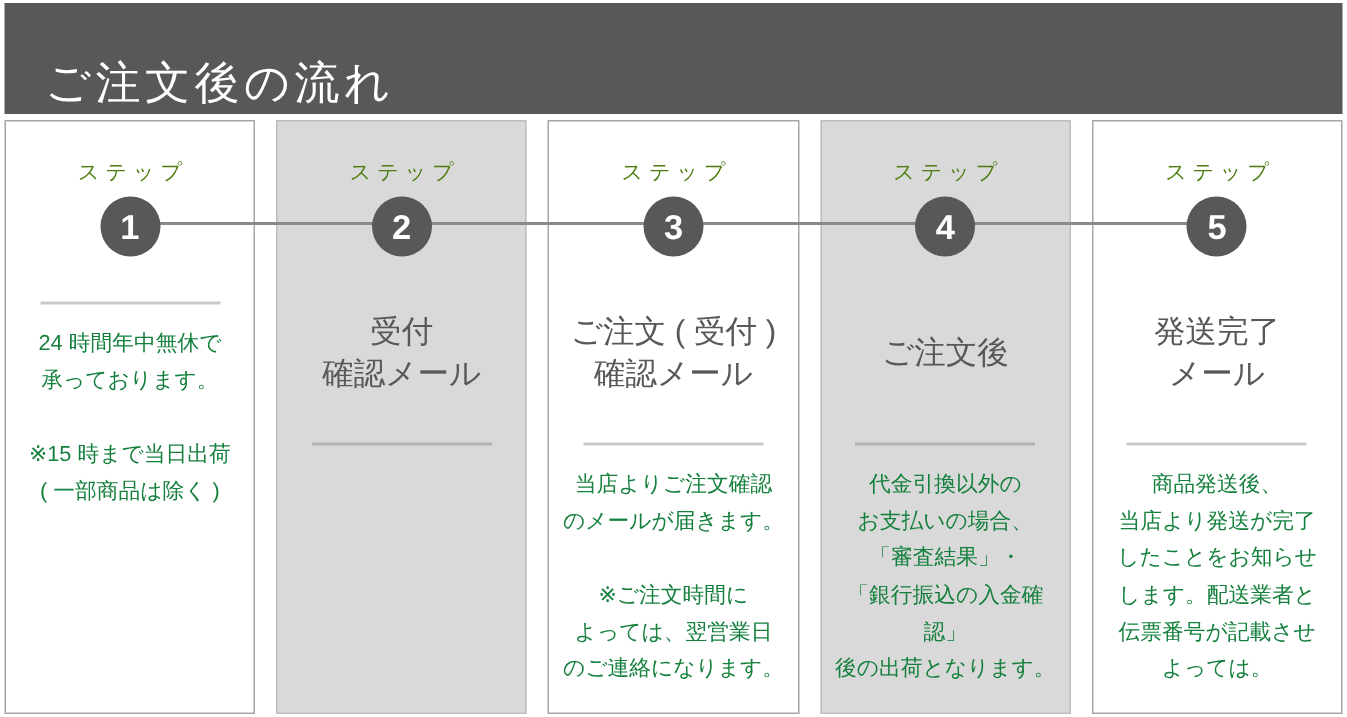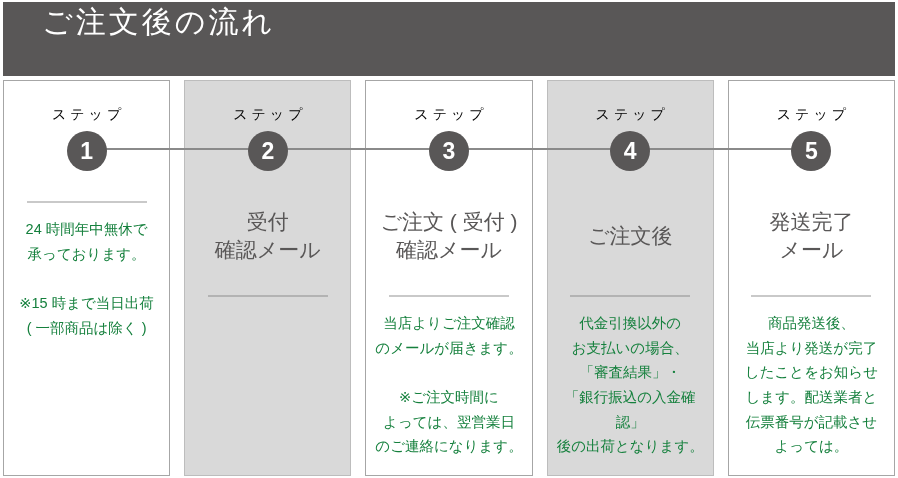--- a/index.html
+++ b/index.html
@@ -7,22 +7,22 @@
   body {
     font-family: "Liberation Sans", "DejaVu Sans", sans-serif;
     color: #595757;
   }
   .page { width: 898px; height: 478px; padding: 2px 3px 0 3px; position: relative; background: #fff; }
 
   .banner {
     height: 74px;
     background: #595757;
     display: flex;
-    align-items: flex-start;
-    padding-left: 39px;
+    align-items: flex-end;
+    padding-left: 27px;
   }
   .banner-title {
     color: #ffffff;
     font-size: 30px;
     letter-spacing: 3px;
     font-weight: 400;
   }
 
   .flow {
     position: relative;
@@ -49,21 +49,21 @@
     text-align: center;
   }
   .step-card.white { background: #ffffff; border: 1px solid #a6a6a6; }
   .step-card.gray  { background: #d9d9d9; border: 1px solid #bdbdbd; }
 
   .step-label {
     margin-top: 25px;
     font-size: 14px;
     letter-spacing: 4px;
     text-indent: 4px;
-    color: #000000;
+    color: #4d7c0f;
   }
   .step-circle {
     position: relative;
     z-index: 2;
     margin-top: 7px;
     width: 40px;
     height: 40px;
     border-radius: 50%;
     background: #595757;
     display: flex;

